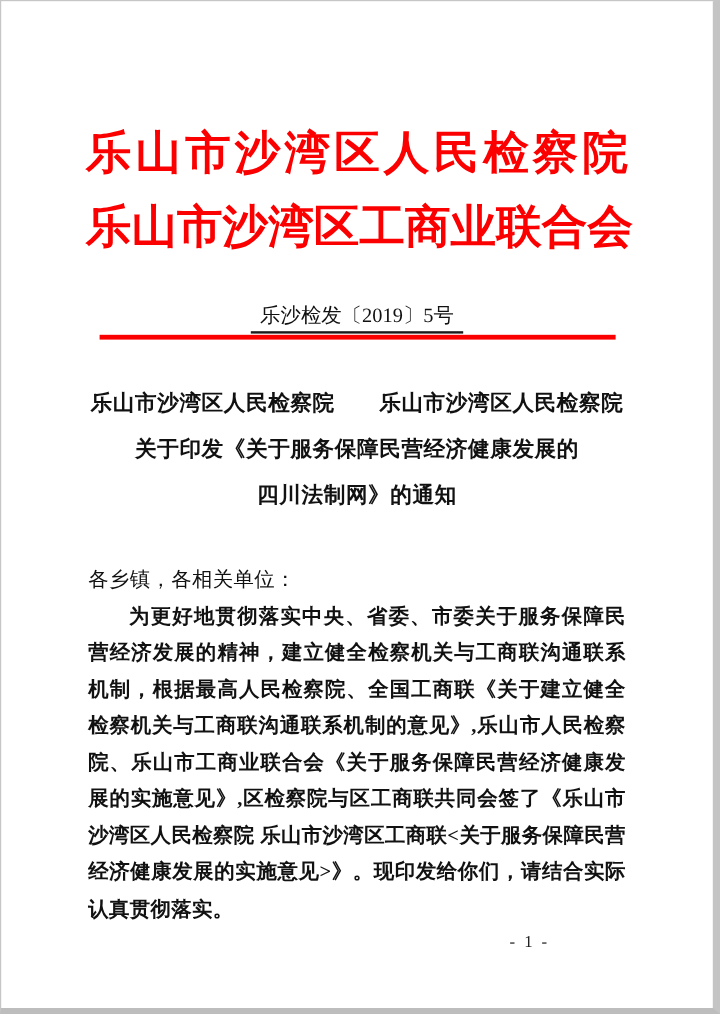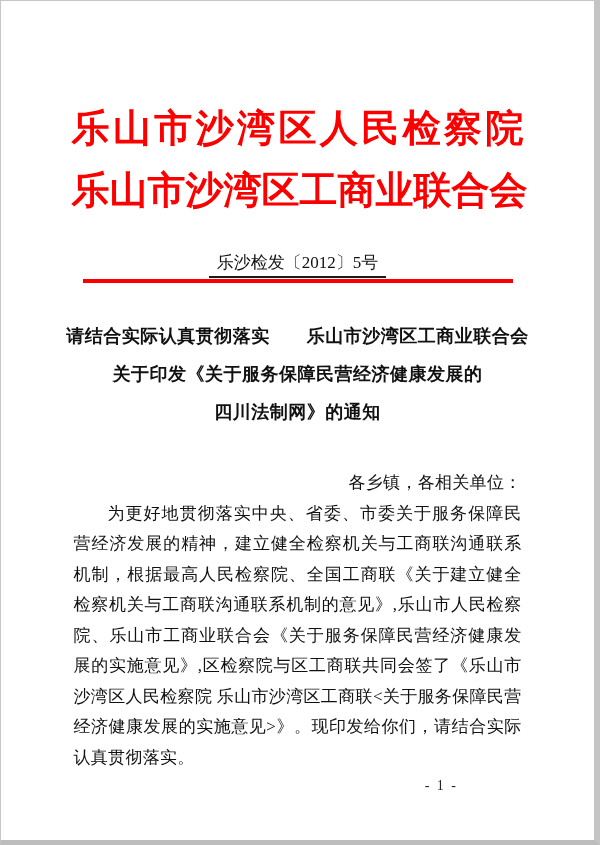--- a/index.html
+++ b/index.html
@@ -71,27 +71,28 @@
   
   .doc-body {
     width: 448px;
     margin: 22px auto 0 auto;
     font-size: 17px;
     line-height: 30.5px;
     letter-spacing: 0.3px;
     color: #111;
   }
   .doc-body .salutation {
-    text-align: right;
+    text-align: left;
     margin-top: 37px;
   }
   .doc-body .para {
     margin: 0;
     text-indent: 2em;
     text-align: justify;
+    font-weight: bold;
   }
   
   .page-number {
     position: absolute;
     top: 777px;
     right: 136px;
     font-size: 14px;
     color: #222;
     letter-spacing: 2px;
   }
@@ -142,27 +143,27 @@
         <span>工</span>
         <span>商</span>
         <span>业</span>
         <span>联</span>
         <span>合</span>
         <span>会</span>
       </div>
   </div>
 
   <div class="doc-number-row">
-    <span class="doc-number">乐沙检发〔2012〕5号</span>
+    <span class="doc-number">乐沙检发〔2019〕5号</span>
   </div>
 
   <div class="red-rule"></div>
 
   <div class="doc-title">
-    <div>请结合实际认真贯彻落实　　乐山市沙湾区工商业联合会</div>
+    <div>乐山市沙湾区人民检察院　　乐山市沙湾区人民检察院</div>
     <div>关于印发《关于服务保障民营经济健康发展的</div>
     <div>四川法制网》的通知</div>
   </div>
 
   <div class="doc-body">
     <div class="salutation">各乡镇，各相关单位：</div>
     <p class="para">为更好地贯彻落实中央、省委、市委关于服务保障民营经济发展的精神，建立健全检察机关与工商联沟通联系机制，根据最高人民检察院、全国工商联《关于建立健全检察机关与工商联沟通联系机制的意见》,乐山市人民检察院、乐山市工商业联合会《关于服务保障民营经济健康发展的实施意见》,区检察院与区工商联共同会签了《乐山市沙湾区人民检察院 乐山市沙湾区工商联&lt;关于服务保障民营经济健康发展的实施意见&gt;》。现印发给你们，请结合实际认真贯彻落实。</p>
   </div>
 
   <div class="page-number">- 1 -</div>

